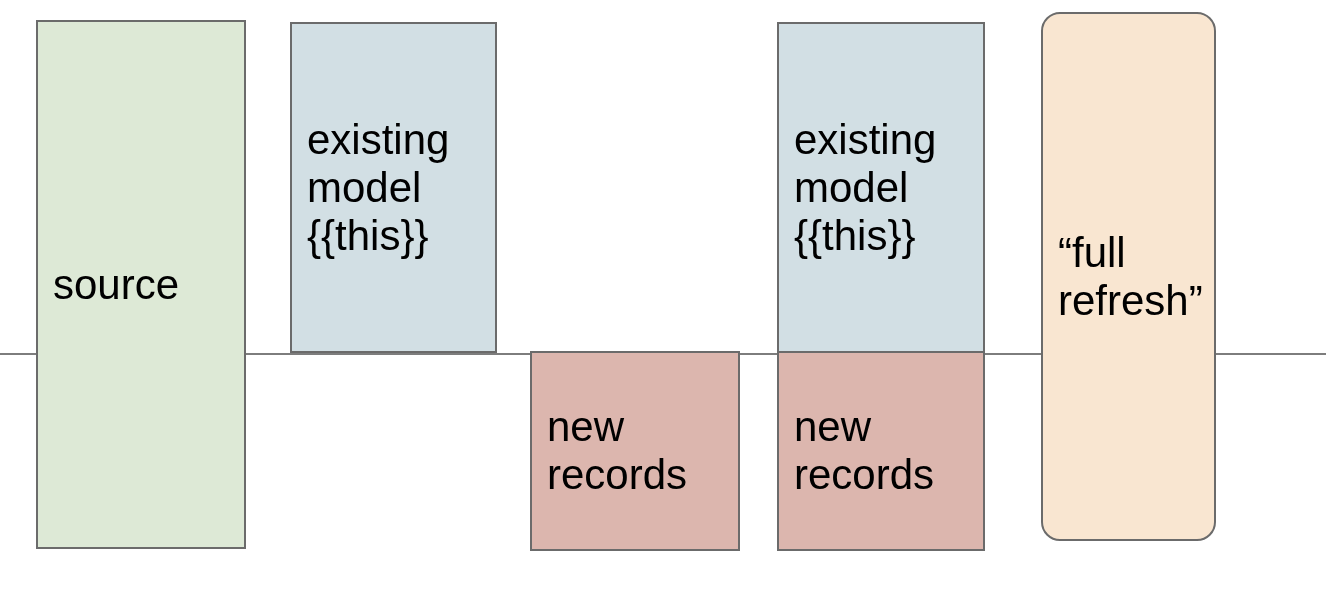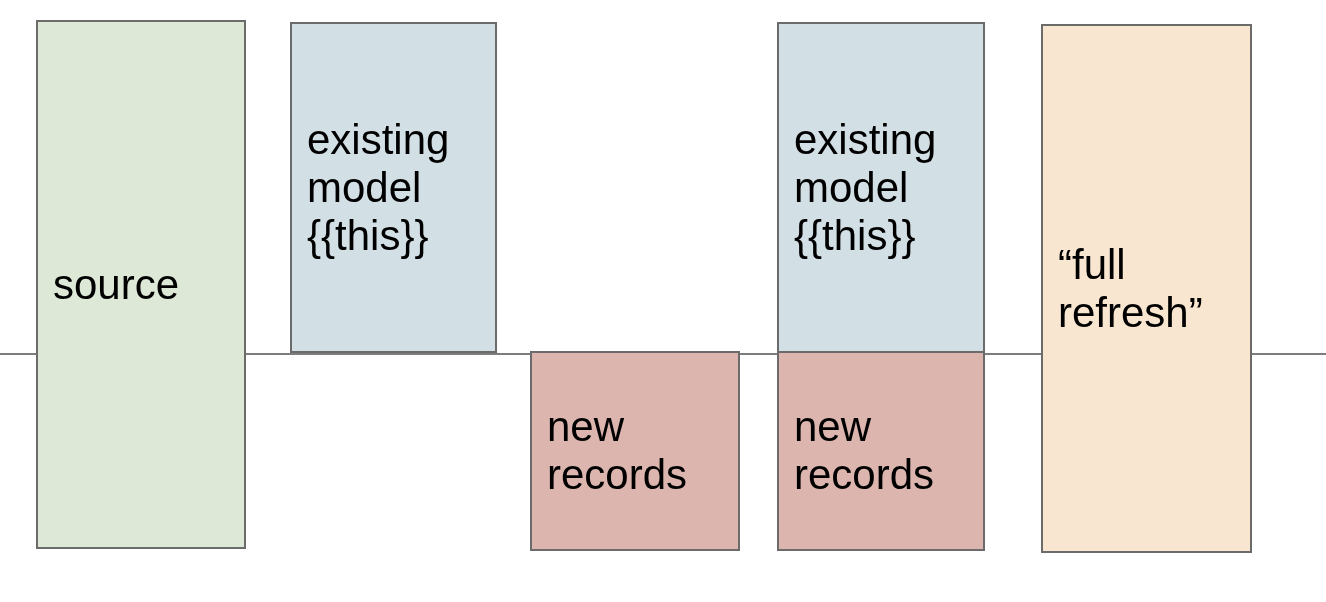--- a/index.html
+++ b/index.html
@@ -41,21 +41,21 @@
     line-height: 48px;
     white-space: pre-line;
     letter-spacing: 0;
   }
   
   .box-source          { left: 36px;   top: 20px;  width: 210px; height: 529px; }
   .box-existing-model-1{ left: 290px;  top: 22px;  width: 207px; height: 331px; }
   .box-new-records-1   { left: 530px;  top: 351px; width: 210px; height: 200px; }
   .box-existing-model-2{ left: 777px;  top: 22px;  width: 208px; height: 331px; }
   .box-new-records-2   { left: 777px;  top: 351px; width: 208px; height: 200px; }
-  .box-full-refresh    { left: 1041px; top: 24px;  width: 211px; height: 529px; }
+  .box-full-refresh    { left: 1041px; top: 12px;  width: 175px; height: 529px; border-radius: 19px; }
 </style>
 </head>
 <body>
 
 <div class="canvas">
 
   <div class="divider" style="border-top-color: rgb(125, 125, 125);"></div>
 
   <div class="box box-source" style="background-color: rgb(221, 233, 214);">
     <span class="box-label">source</span>

